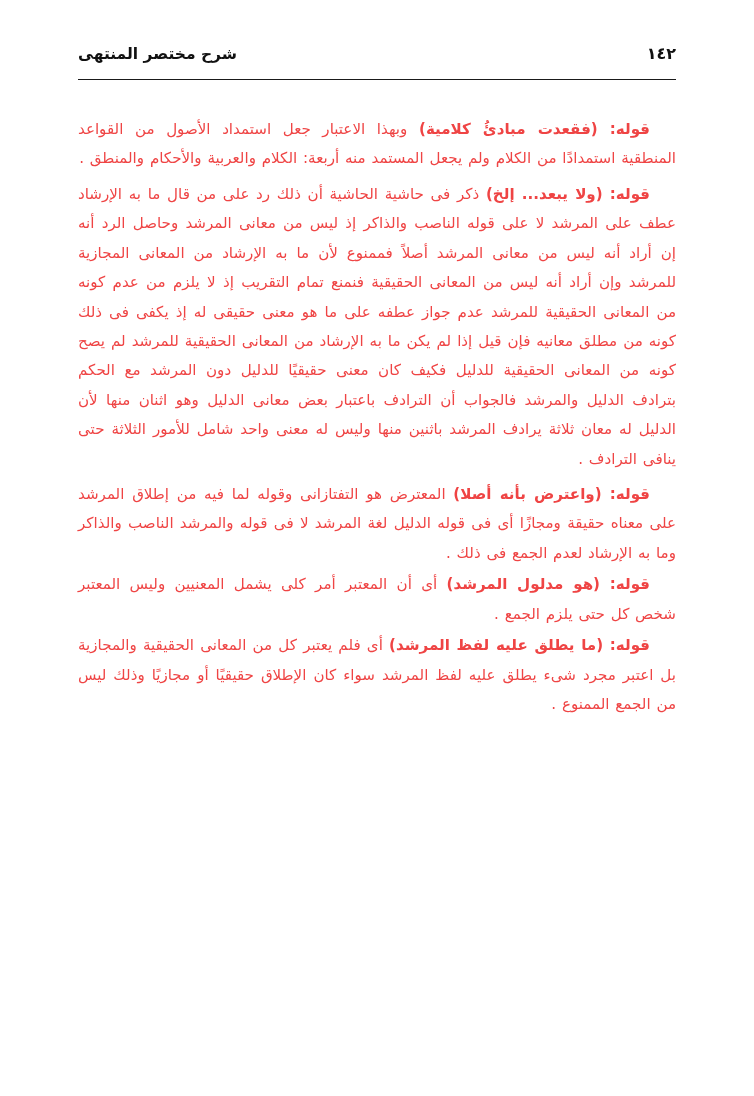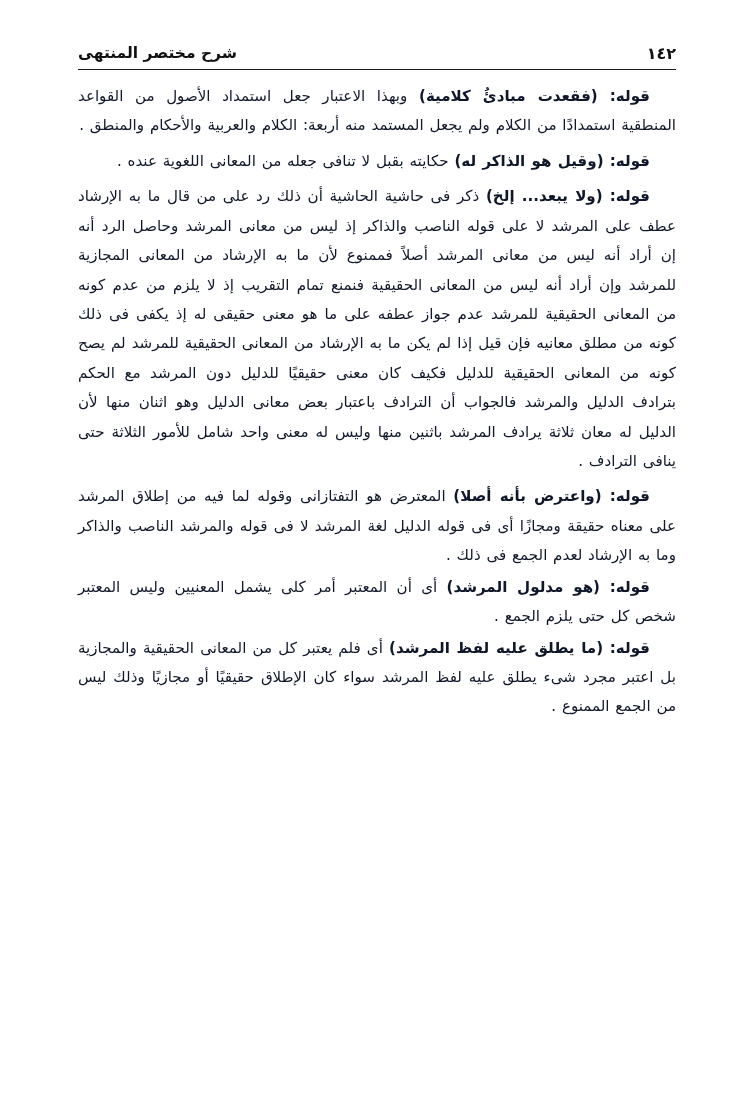--- a/index.html
+++ b/index.html
@@ -17,25 +17,25 @@
     position: relative;
     width: 754px;
     height: 1096px;
     box-sizing: border-box;
     padding: 44px 78px 40px 78px;
     background: #ffffff;
   }
   .header {
     display: flex;
     flex-direction: row-reverse;
-    align-items: flex-start;
+    align-items: flex-end;
     justify-content: space-between;
     border-bottom: 1.6px solid #1a1a1a;
-    padding-bottom: 6px;
-    margin-bottom: 12px;
+    padding-bottom: 16px;
+    margin-bottom: 35px;
   }
   .header-title {
     font-size: 15.5px;
     font-weight: bold;
     letter-spacing: 0px;
     color: #111;
   }
   .header-page {
     font-size: 16px;
     font-weight: bold;
@@ -45,21 +45,21 @@
   .body-text {
     direction: rtl;
     text-align: justify;
     text-align-last: right;
   }
   .para {
     font-size: 15.1px;
     line-height: 1.95;
     margin: 0 0 6px 0;
     text-indent: 26px;
-    color: #0f172a;
+    color: #ef4444;
     word-spacing: 1px;
   }
   .para.tight {
     margin-bottom: 2px;
   }
   .lemma {
     font-weight: bold;
   }
 </style>
 </head>
@@ -72,23 +72,20 @@
     <div class="header-page">١٤٢</div>
   </div>
 
   <div class="body-text">
 
     <p class="para">
       <span class="lemma">قوله: (فقعدت مبادئُ كلامية)</span><span> وبهذا الاعتبار جعل استمداد الأصول من القواعد المنطقية استمدادًا من الكلام ولم يجعل المستمد منه أربعة: الكلام والعربية والأحكام والمنطق .</span>
     </p>
 
 
-    <p class="para">
-      <span class="lemma">قوله: (وقيل هو الذاكر له)</span><span> حكايته بقبل لا تنافى جعله من المعانى اللغوية عنده .</span>
-    </p>
 
     <p class="para">
       <span class="lemma">قوله: (ولا يبعد... إلخ)</span><span> ذكر فى حاشية الحاشية أن ذلك رد على من قال ما به الإرشاد عطف على المرشد لا على قوله الناصب والذاكر إذ ليس من معانى المرشد وحاصل الرد أنه إن أراد أنه ليس من معانى المرشد أصلاً فممنوع لأن ما به الإرشاد من المعانى المجازية للمرشد وإن أراد أنه ليس من المعانى الحقيقية فنمنع تمام التقريب إذ لا يلزم من عدم كونه من المعانى الحقيقية للمرشد عدم جواز عطفه على ما هو معنى حقيقى له إذ يكفى فى ذلك كونه من مطلق معانيه فإن قيل إذا لم يكن ما به الإرشاد من المعانى الحقيقية للمرشد لم يصح كونه من المعانى الحقيقية للدليل فكيف كان معنى حقيقيًا للدليل دون المرشد مع الحكم بترادف الدليل والمرشد فالجواب أن الترادف باعتبار بعض معانى الدليل وهو اثنان منها لأن الدليل له معان ثلاثة يرادف المرشد باثنين منها وليس له معنى واحد شامل للأمور الثلاثة حتى ينافى الترادف .</span>
     </p>
 
     <p class="para tight">
       <span class="lemma">قوله: (واعترض بأنه أصلا)</span><span> المعترض هو التفتازانى وقوله لما فيه من إطلاق المرشد على معناه حقيقة ومجازًا أى فى قوله الدليل لغة المرشد لا فى قوله والمرشد الناصب والذاكر وما به الإرشاد لعدم الجمع فى ذلك .</span>
     </p>
 
     <p class="para tight">

